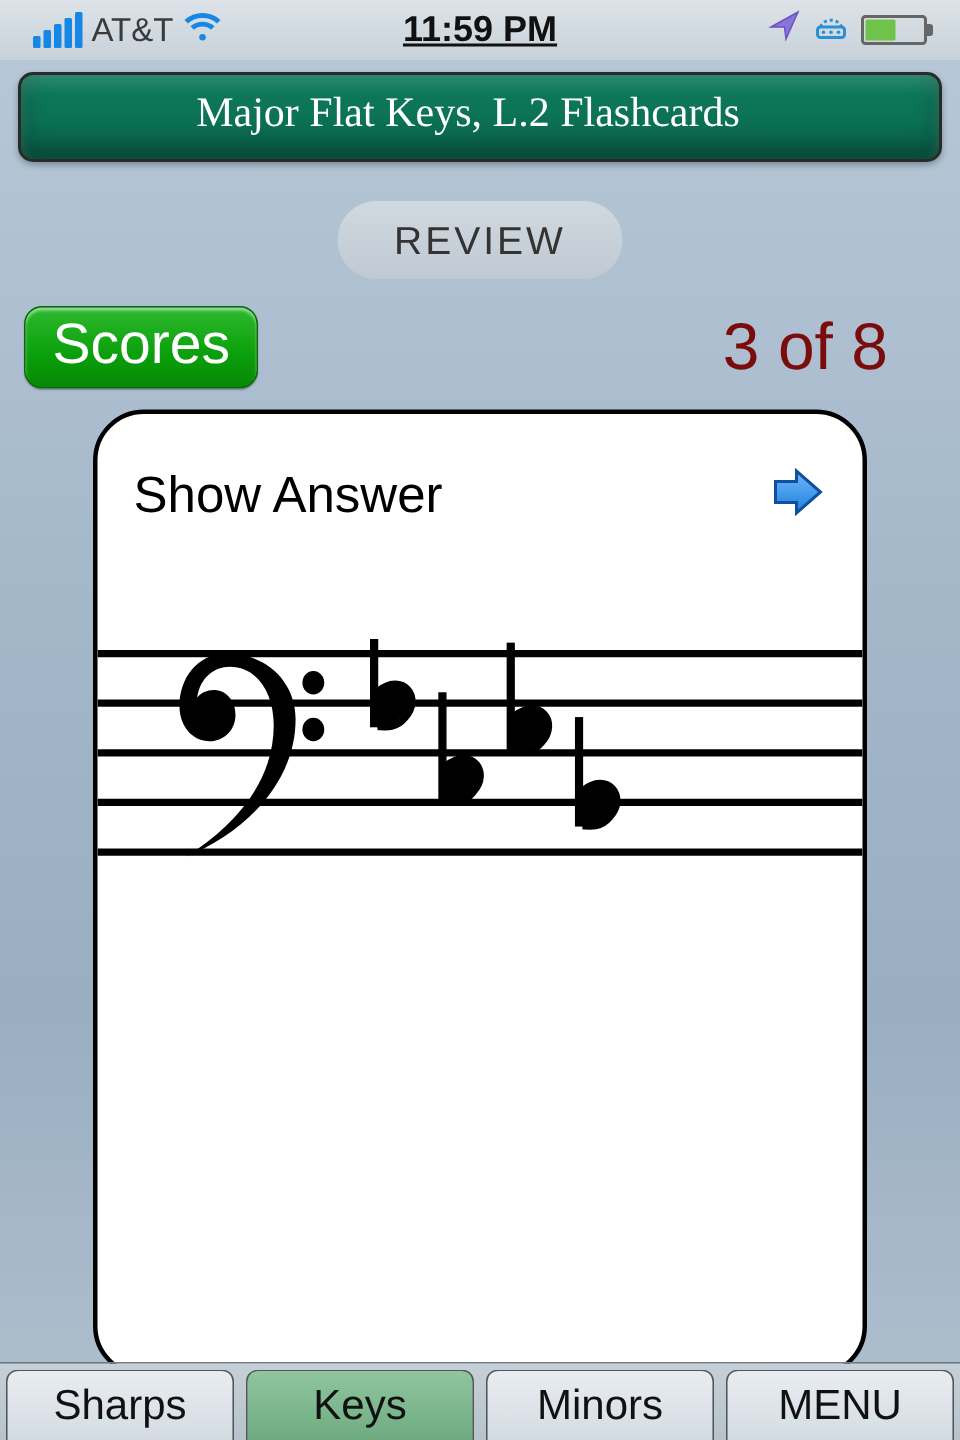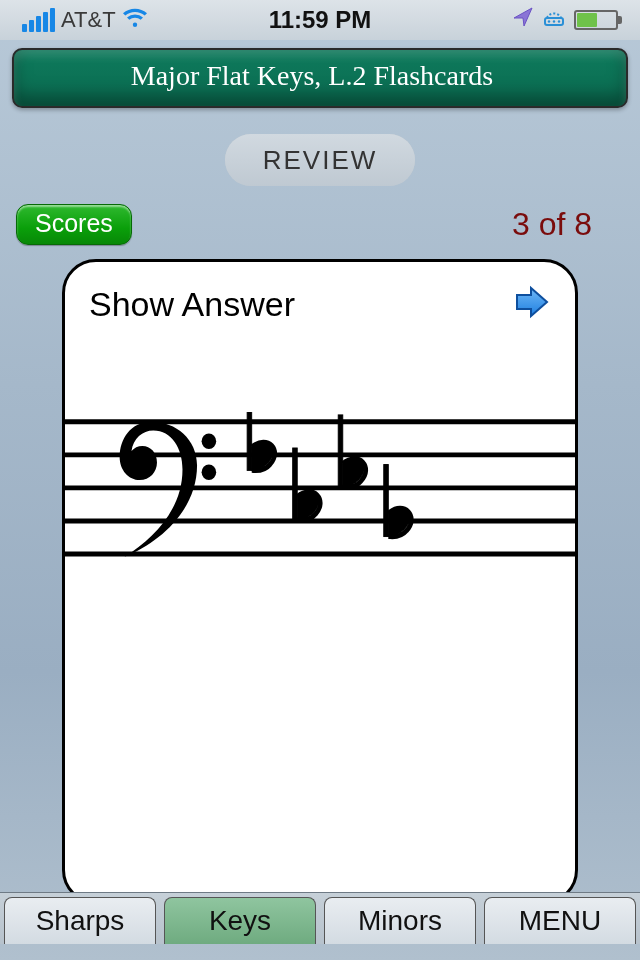--- a/index.html
+++ b/index.html
@@ -15,21 +15,21 @@
     height: 40px;
     background: linear-gradient(to bottom, #dde3e8 0%, #c8d2da 100%);
     display: flex;
     align-items: center;
     padding: 0 22px;
     font-size: 22px;
     color: #3a3a3a;
     position: relative;
   }
   .sb-left { display: flex; align-items: center; gap: 6px; }
-  .sb-center { position: absolute; left: 50%; transform: translateX(-50%); font-weight: bold; color: #111; font-size: 24px; }
+  .sb-center { position: absolute; left: 50%; transform: translateX(-50%); font-weight: bold; color: #111; font-size: 24px; text-decoration: underline; }
   .sb-right { margin-left: auto; display: flex; align-items: center; gap: 8px; }
   .signal-bars { display: flex; align-items: flex-end; gap: 2px; }
   .signal-bars span { width: 5px; background: #1787e6; border-radius: 1px; }
   .signal-bars span:nth-child(1){height:8px}
   .signal-bars span:nth-child(2){height:12px}
   .signal-bars span:nth-child(3){height:16px}
   .signal-bars span:nth-child(4){height:20px}
   .signal-bars span:nth-child(5){height:24px}
   .wifi { color:#1787e6; font-size:26px; }
   .loc-arrow { color:#7a5fcf; font-size:24px; }
@@ -74,51 +74,51 @@
     cursor:pointer;
   }
   .seg button.inactive { color:#b8c0c8; background: linear-gradient(to bottom, #eef1f4, #dde4ea); box-shadow: inset 2px 0 4px rgba(0,0,0,.06); }
   .seg button.active { background: linear-gradient(to bottom, #d1d9e0, #bfc9d2); }
 
   
   .row2 { display:flex; align-items:center; justify-content:space-between; padding: 18px 48px 0 16px; }
   .scores-btn {
     background: linear-gradient(to bottom, #2fb92f, #0a9f0a 60%, #078807);
     color:#fff;
-    font-size: 25px;
+    font-size: 38px;
     border:1px solid #066a06;
     border-radius: 12px;
     padding: 4px 18px 6px;
     box-shadow: inset 0 2px 2px rgba(255,255,255,.5), 0 1px 1px rgba(0,0,0,.3);
     cursor:pointer;
   }
-  .counter { color: #7a0c0c; font-size: 32px; }
+  .counter { color: #7a0c0c; font-size: 44px; }
 
   
   .card {
     position: relative;
     margin: 14px auto 0;
     width: 516px;
     height: 645px;
     background: #fff;
     border: 3px solid #000;
     border-radius: 34px;
-    padding: 20px 24px;
+    padding: 32px 24px;
   }
   .card-header { display:flex; align-items:center; justify-content:space-between; }
   .show-answer { font-size: 34px; color:#000; cursor:pointer; }
   .next-arrow { cursor:pointer; }
 
   
   .staff-area { position:absolute; left:0; right:0; top:150px; height:180px; }
 
   
   .tabs {
     position:absolute;
-    left:0; right:0; bottom:16px;
+    left:0; right:0; bottom:0;
     height:52px;
     display:flex;
     background: linear-gradient(to bottom, #c6d0d8, #b7c2cc);
     border-top: 1px solid #6e7a85;
   }
   .tabs button {
     flex:1;
     border:1px solid #555;
     border-bottom:none;
     border-radius: 8px 8px 0 0;

